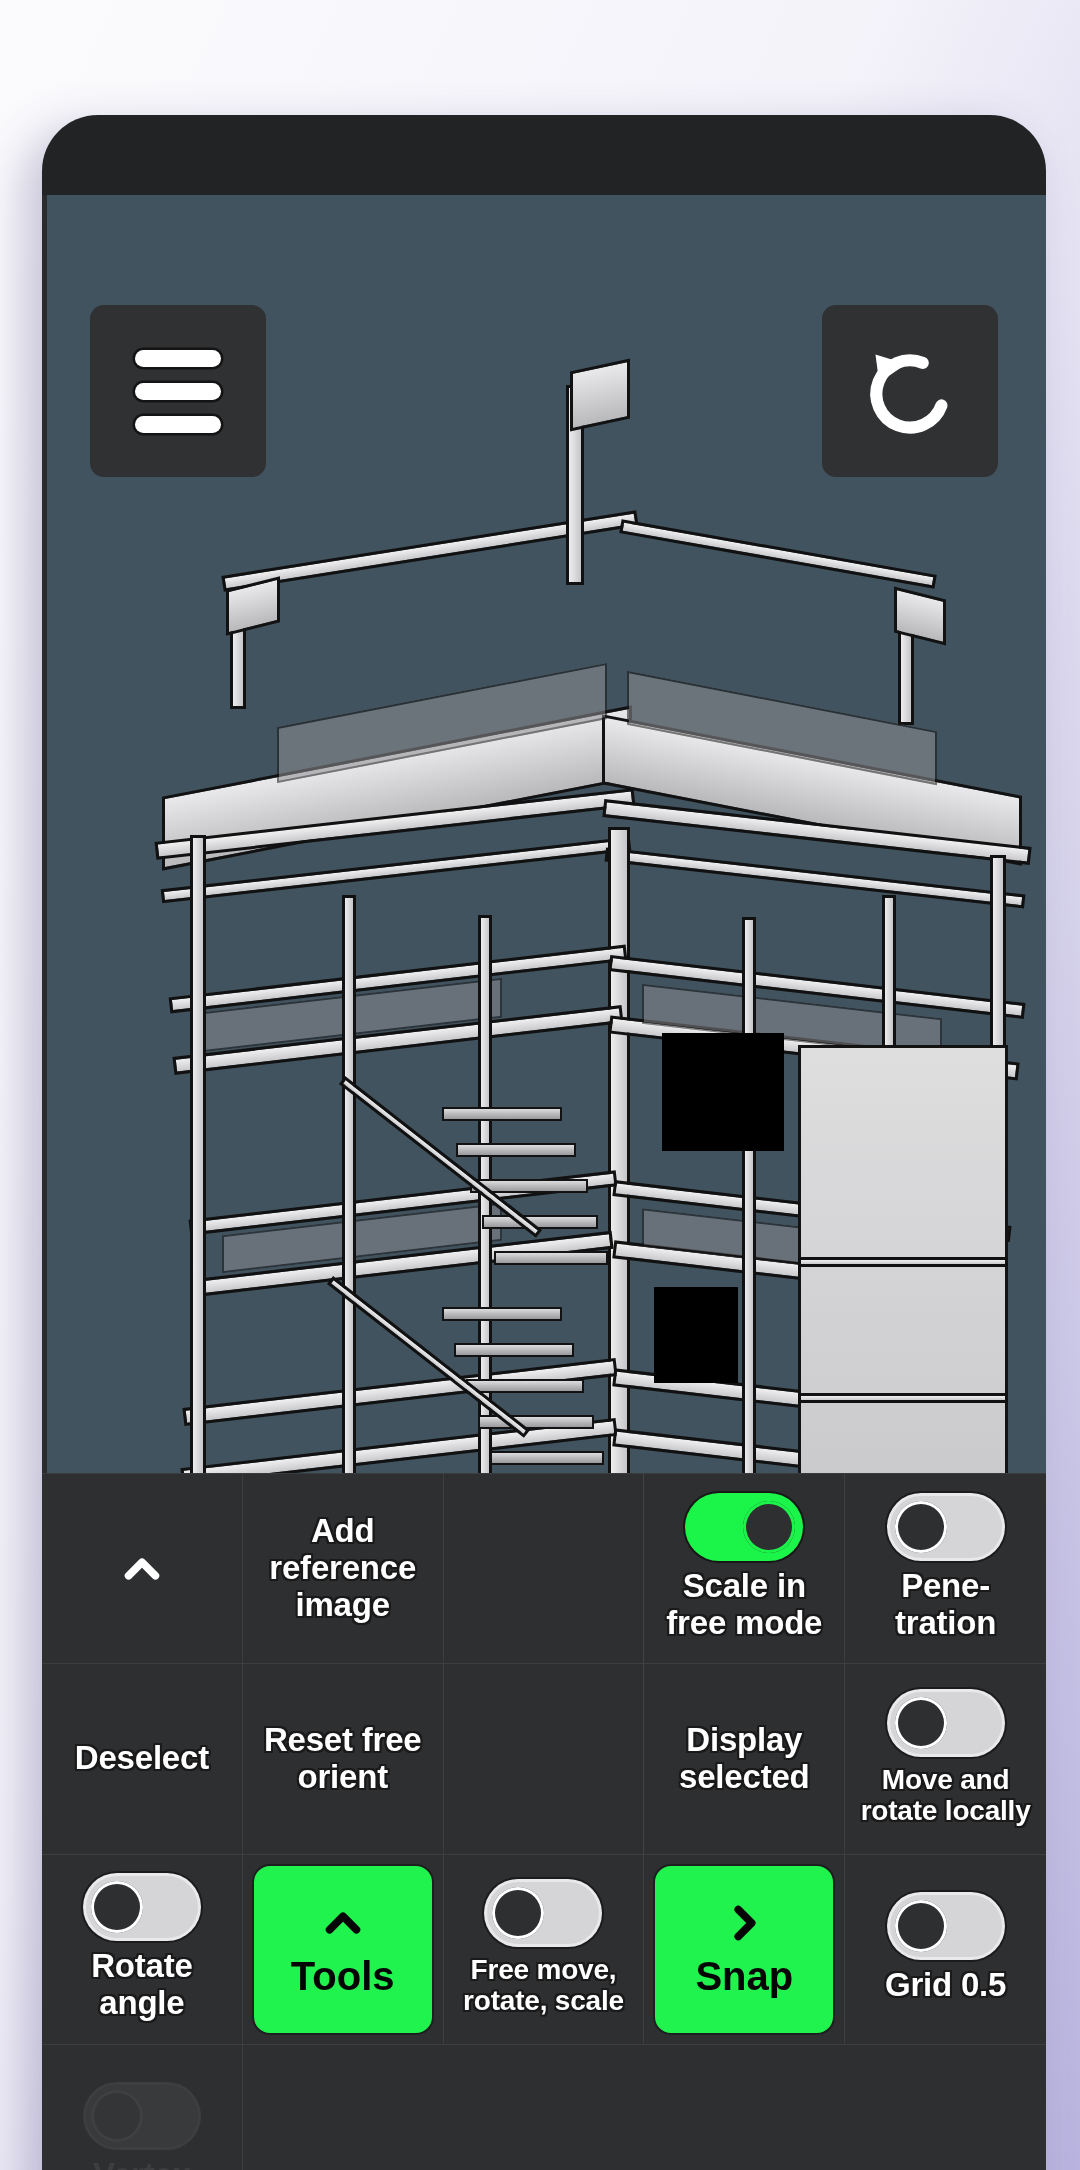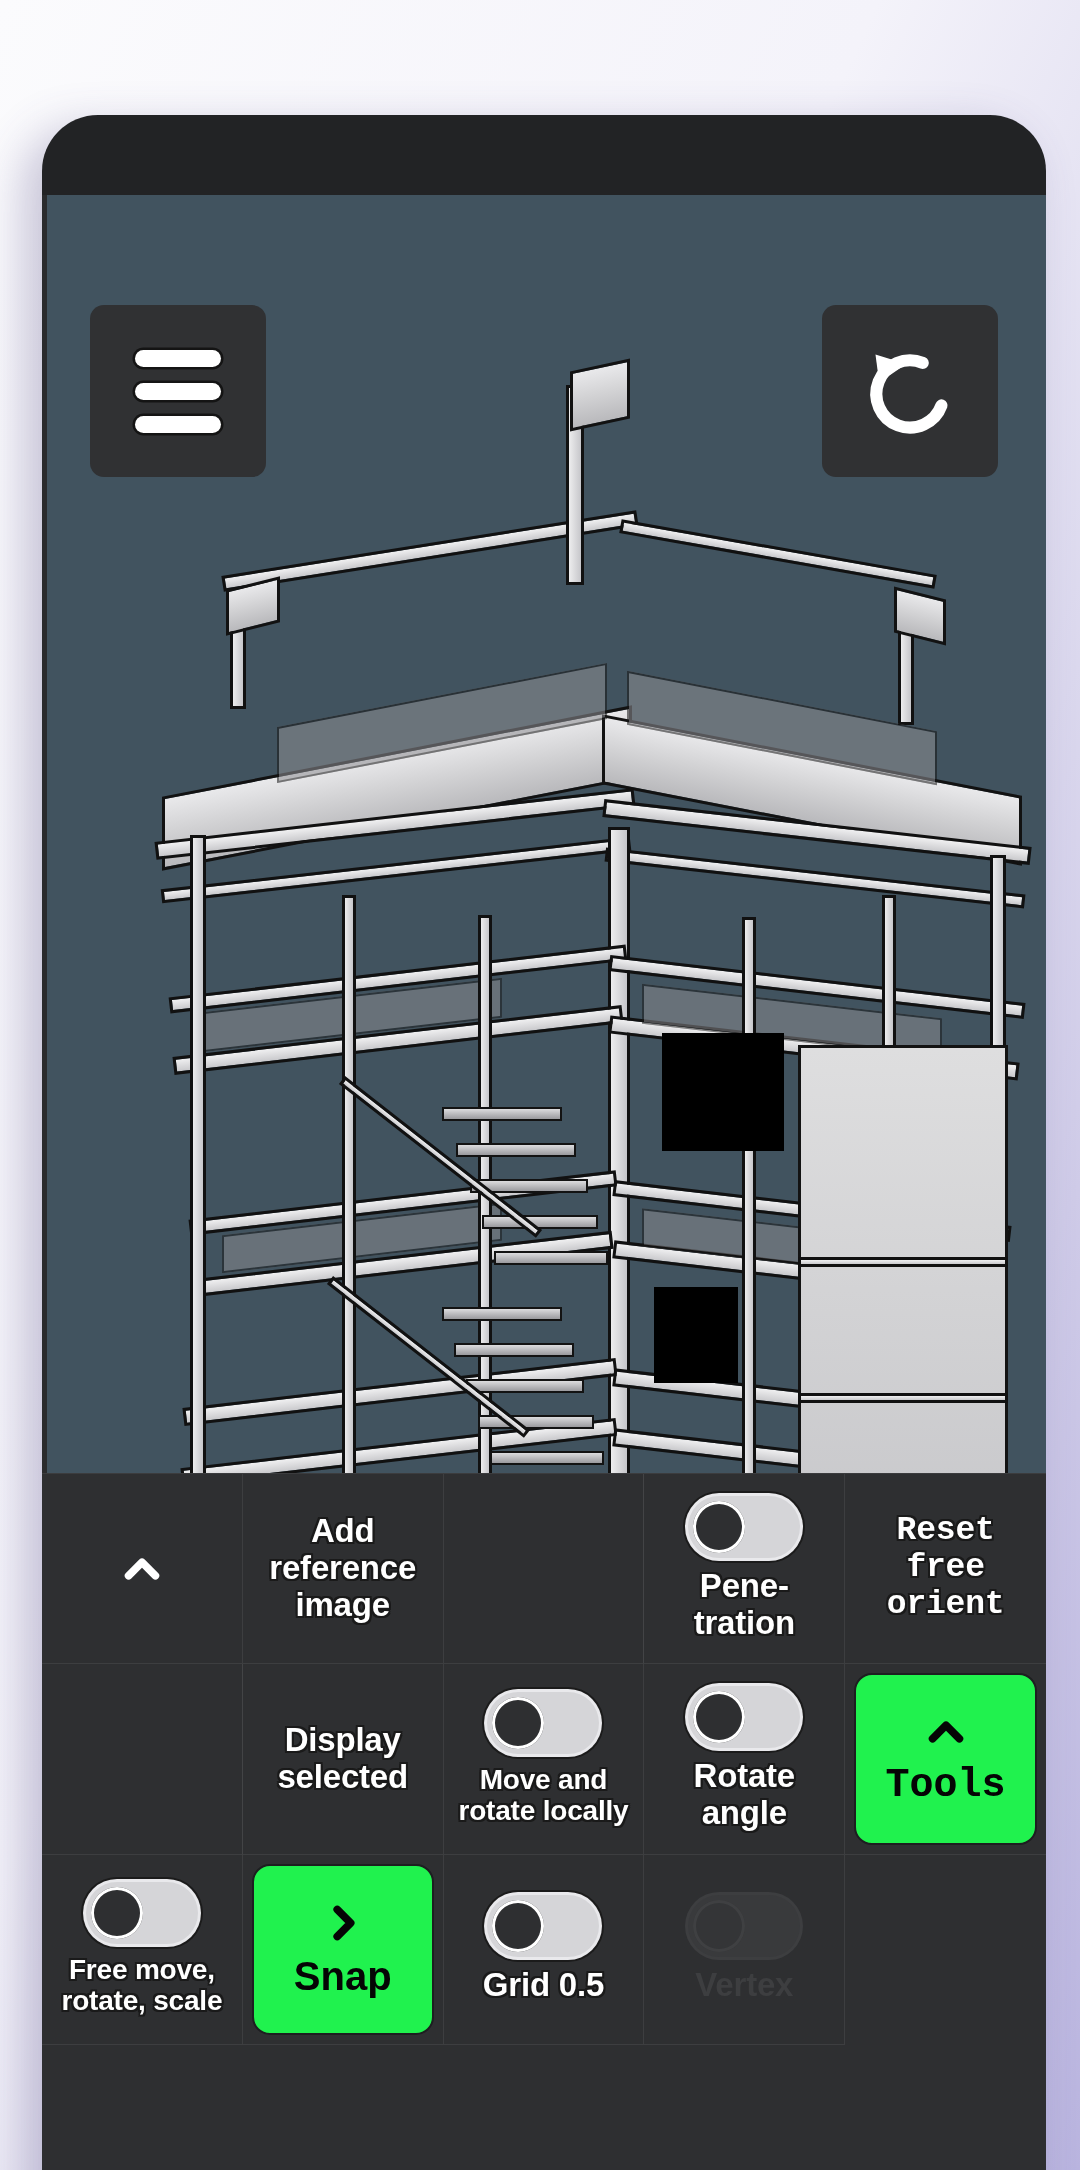--- a/index.html
+++ b/index.html
@@ -95,21 +95,21 @@
   .cell {
     position:relative;
     display:flex; flex-direction:column;
     align-items:center; justify-content:center;
     gap:6px;
     padding:6px 4px;
     border-right:1px solid #3d3e40;
     border-bottom:1px solid #3d3e40;
     background:#2e2f31;
   }
-  .cell:nth-child(5n) { border-right:none;font-family:Liberation Mono, monospace; }
+  .cell:nth-child(5n) { border-right:none; }
   .cell.transparent { background:transparent; border-right-color:rgba(255,255,255,.10); }
   .cell .label {
     color:#fff;
     font-size:33px;
     font-weight:700;
     line-height:1.12;
     text-align:center;
     letter-spacing:-.2px;
     text-shadow:
       -2px -2px 0 #1a1a1a,  2px -2px 0 #1a1a1a,
@@ -275,29 +275,38 @@
     </div>
 
     <div class="cell">
       <span class="label">Add reference image</span>
     </div>
 
     <div class="cell transparent">
       <span class="label"></span>
     </div>
 
+    <div class="cell">
+      <span class="toggle on">
+          <span class="knob"></span>
+        </span>
+      <span class="label">Scale in free mode</span>
+    </div>
 
     <div class="cell">
       <span class="toggle off">
           <span class="knob"></span>
         </span>
       <span class="label">Pene-
 tration</span>
     </div>
 
+    <div class="cell">
+      <span class="label">Deselect</span>
+    </div>
 
     <div class="cell">
       <span class="label">Reset free orient</span>
     </div>
 
     <div class="cell transparent">
       <span class="label"></span>
     </div>
 
 

